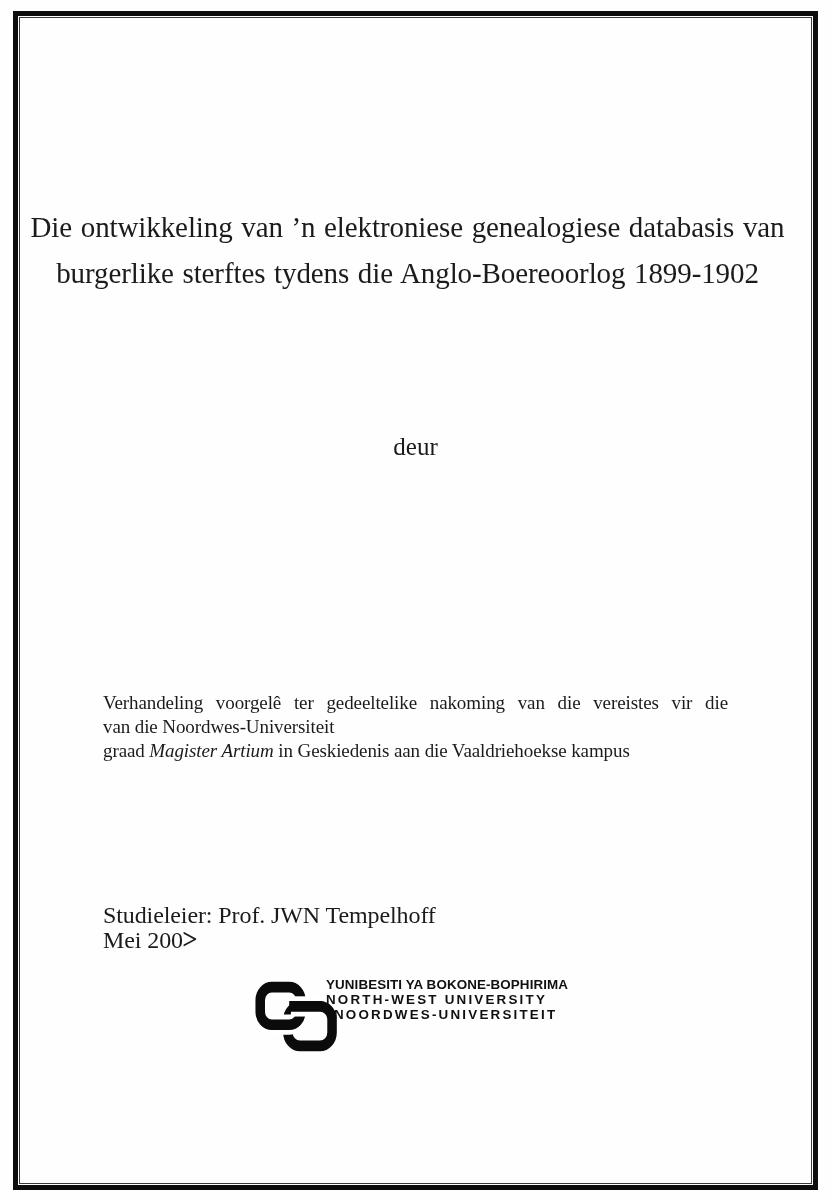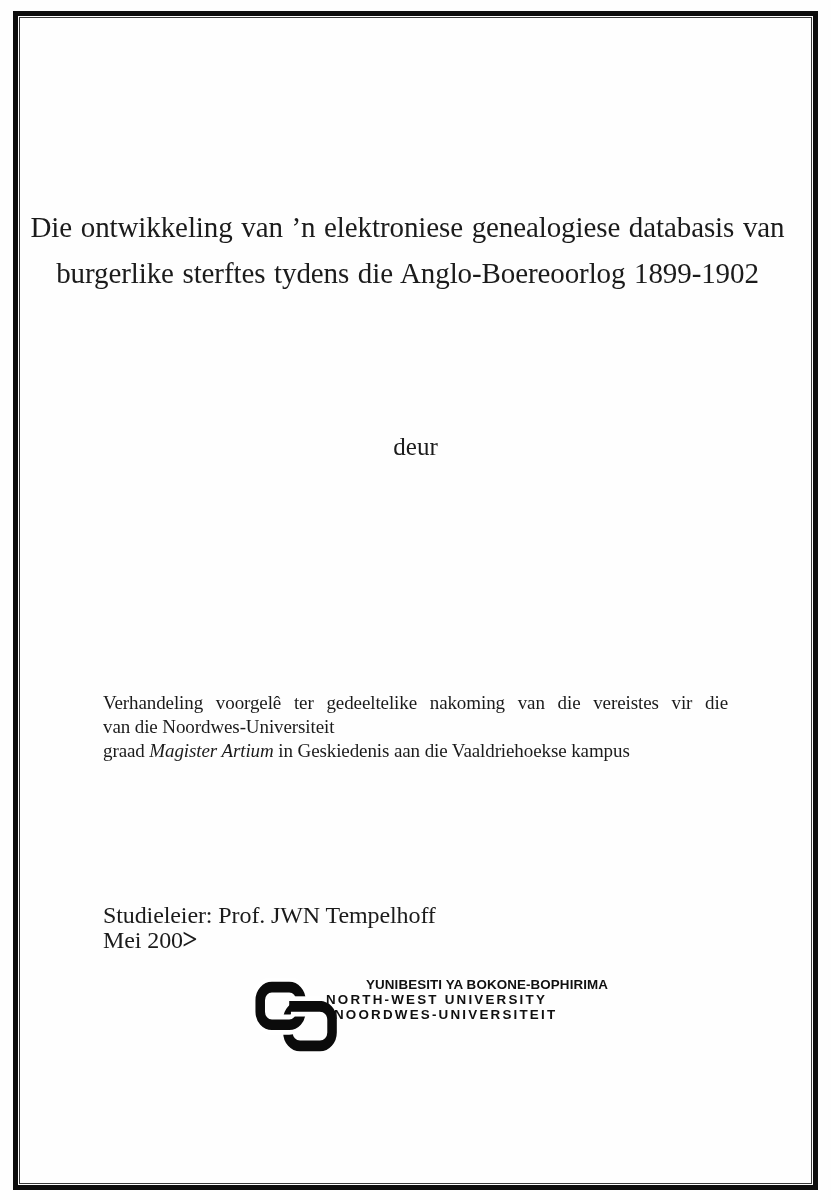--- a/index.html
+++ b/index.html
@@ -43,21 +43,21 @@
     display:inline-block;font-weight:700;
     transform:scale(1.12,1.25);transform-origin:center 60%;
   }
   .logo-mark{position:absolute;left:252px;top:978px;}
   .logo-text{
     position:absolute;left:326px;top:978px;width:252px;
     font-family:"Liberation Sans","DejaVu Sans",sans-serif;
     font-weight:700;font-size:13.4px;line-height:14.9px;color:#101010;
     white-space:nowrap;
   }
-  .logo-text .lt1{letter-spacing:0.1px;margin-left:40px;}
+  .logo-text .lt1{letter-spacing:0.1px;}
   .logo-text .lt2{letter-spacing:2.2px;}
   .logo-text .lt3{margin-left:8px;letter-spacing:2.2px;}
 </style>
 </head>
 <body>
 
 <div class="page">
 
   <div class="frame">
     <div class="frame-inner"></div>

